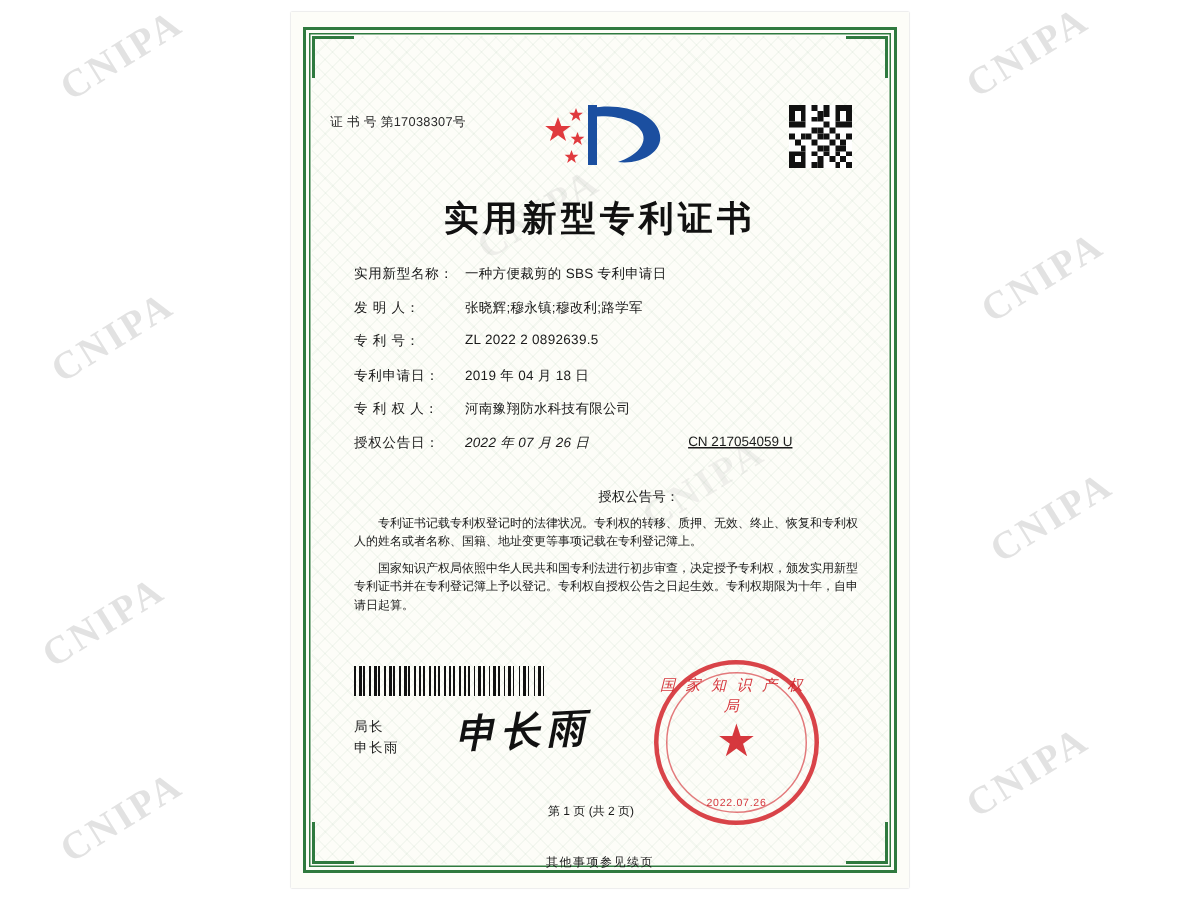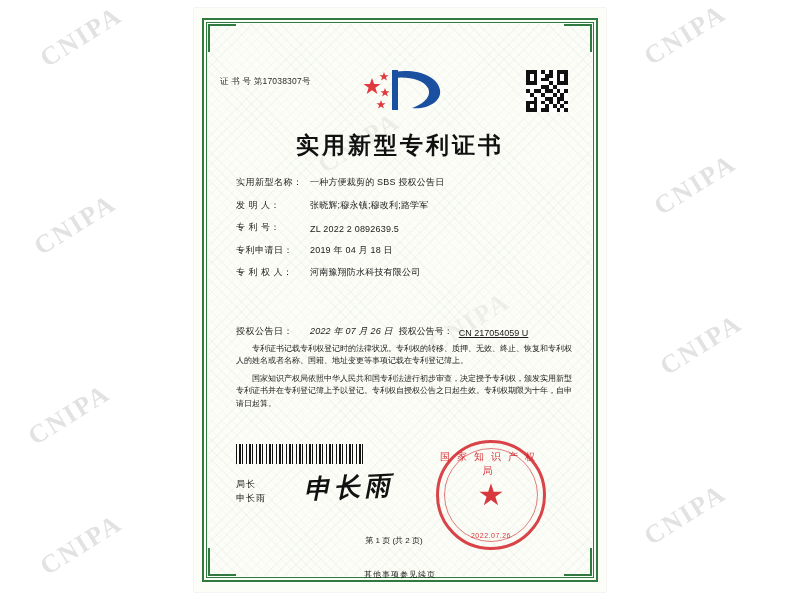--- a/index.html
+++ b/index.html
@@ -116,21 +116,21 @@
   }
 
   .fields {
     position: absolute;
     left: 42px;
     right: 32px;
     top: 168px;
   }
   .row {
     display: flex;
-    align-items: flex-end;
+    align-items: flex-start;
     margin-bottom: 9.5px;
     font-size: 9px;
     color: #1a1a1a;
   }
   .row .lbl {
     width: 74px;
     flex: 0 0 74px;
     letter-spacing: 0.5px;
     white-space: nowrap;
   }
@@ -235,20 +235,21 @@
   .seal .arc {
     position: absolute;
     left: 0; right: 0;
     top: 10px;
     text-align: center;
     font-size: 10px;
     color: #d2232a;
     letter-spacing: 7px;
     opacity: 0.9;
     font-family: "DejaVu Serif", "Liberation Serif", serif;
+    font-style: italic;
   }
   .seal .bottom {
     position: absolute;
     left: 0; right: 0;
     bottom: 11px;
     text-align: center;
     font-size: 7px;
     color: #d2232a;
     letter-spacing: 0.5px;
     opacity: 0.9;
@@ -449,21 +450,21 @@
           <i></i>
           <i class="on"></i>
       </div>
     </div>
 
     <div class="title">实用新型专利证书</div>
 
     <div class="fields">
       <div class="row">
         <span class="lbl">实用新型名称：</span>
-        <span class="val">一种方便裁剪的 SBS 授权公告日</span>
+        <span class="val">一种方便裁剪的 SBS 专利申请日</span>
       </div>
       <div class="row">
         <span class="lbl">发 明 人：</span>
         <span class="val">张晓辉;穆永镇;穆改利;路学军</span>
       </div>
       <div class="row">
         <span class="lbl">专 利 号：</span>
         <span class="val">ZL 2022 2 0892639.5</span>
       </div>
       <div class="row">

